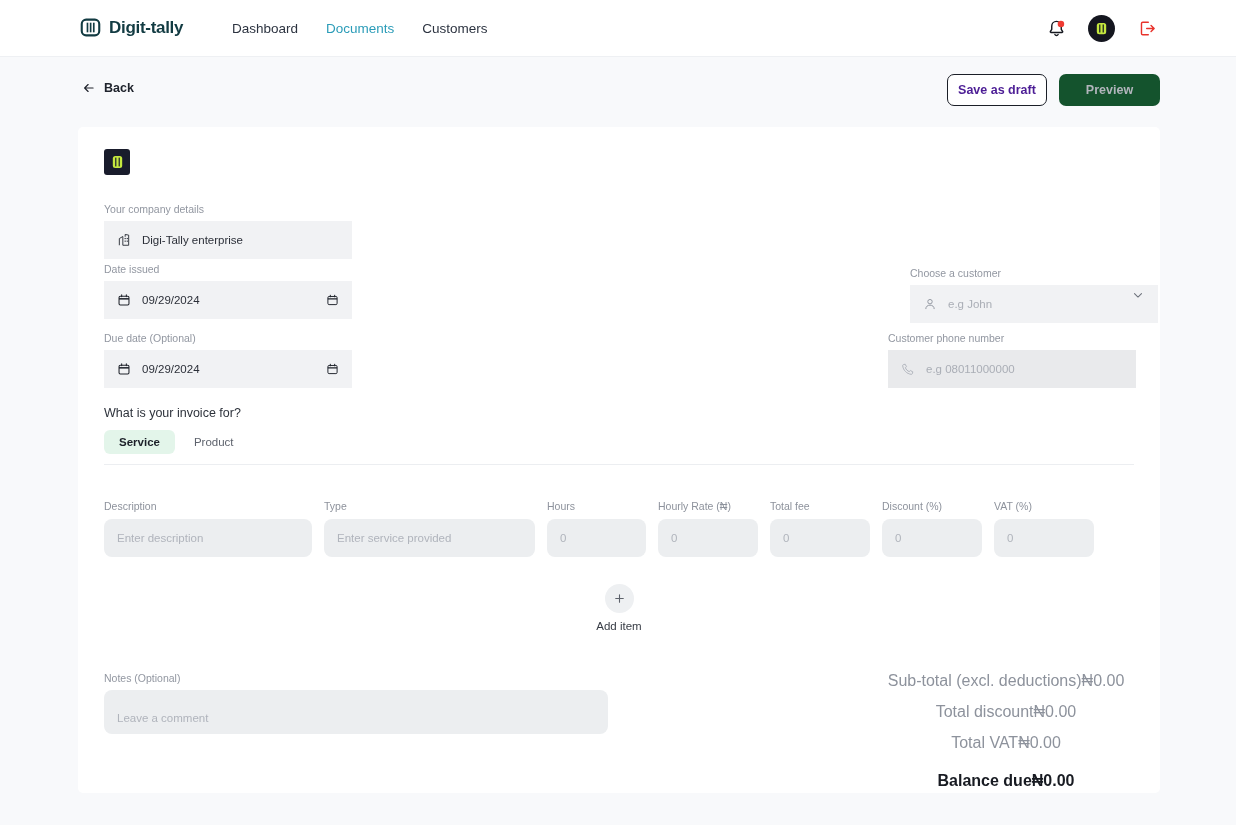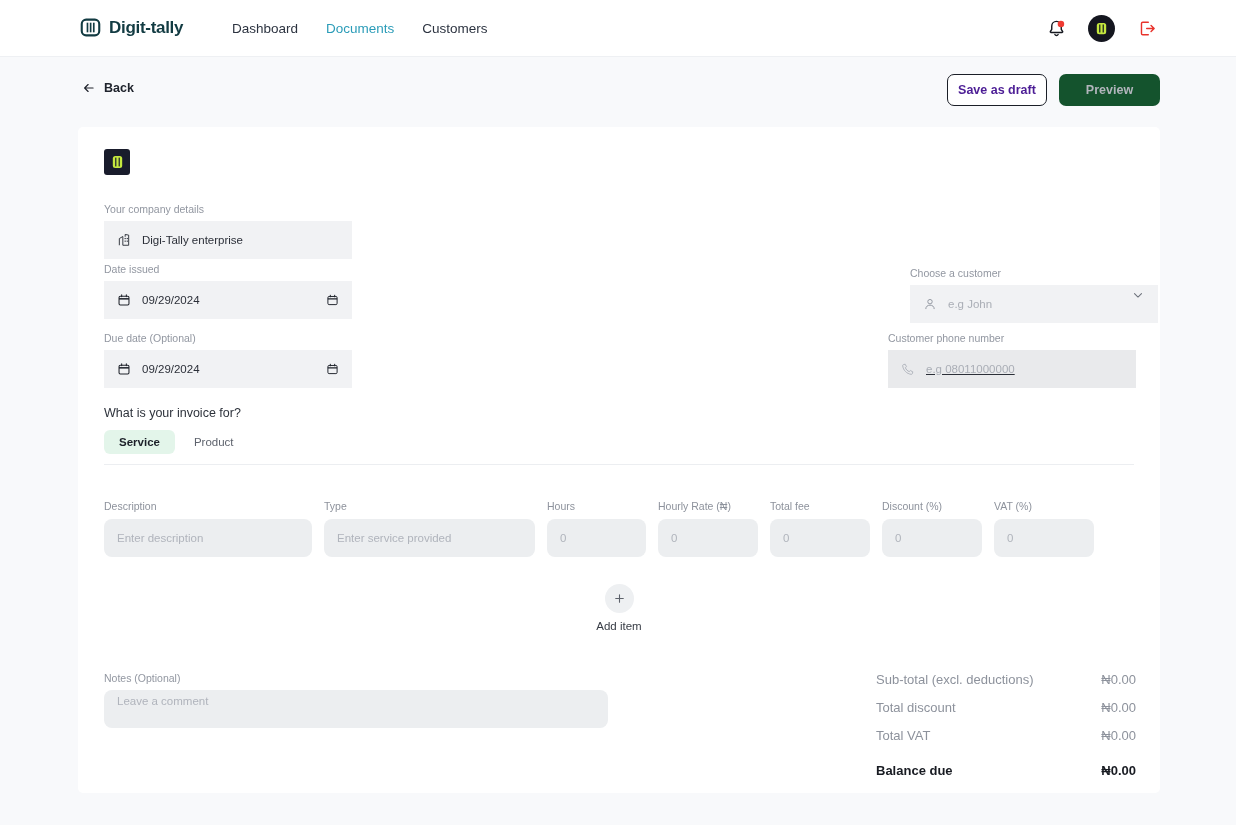--- a/index.html
+++ b/index.html
@@ -104,21 +104,21 @@
     margin-bottom: 6px; display: block;
   }
 
   .input-box {
     background: #f1f2f4; border: none; border-radius: 0;
     height: 38px; display: flex; align-items: center;
     padding: 0 13px; gap: 11px;
     font-size: 11.5px; color: #2b2f38;
     cursor: pointer;
   }
-  .input-box.muted { background: #e9eaec; text-decoration: underline; }
+  .input-box.muted { background: #e9eaec; }
   .input-box .ph { color: #aaaeb6; }
 
   
   .grp-company { position: absolute; left: 26px; top: 76px; width: 248px; }
   .grp-dateissued { position: absolute; left: 26px; top: 136px; width: 248px; }
   .grp-duedate { position: absolute; left: 26px; top: 205px; width: 248px; }
   .grp-customer { position: absolute; left: 832px; top: 140px; width: 248px; }
   .grp-phone { position: absolute; left: 810px; top: 205px; width: 248px; }
 
   .date-input {
@@ -181,31 +181,31 @@
     background: #eef0f2; display: flex; align-items: center;
     justify-content: center; cursor: pointer;
     color: #5d626b; font-size: 16px; line-height: 1;
   }
   .add-label { font-size: 11.5px; color: #373c45; cursor: pointer; }
 
   
   .notes-wrap { position: absolute; left: 26px; top: 545px; width: 504px; }
   .notes-box {
     background: #eceef0; border-radius: 8px; height: 38px;
-    display: flex; align-items: flex-start; padding: 5px 13px;
+    display: flex; align-items: flex-start; padding: 22px 13px;
     font-size: 11.5px; color: #b0b4bc; cursor: text;
   }
 
   
   .totals {
     position: absolute; right: 24px; top: 545px; width: 260px;
   }
   .total-row {
-    display: flex; justify-content: space-between; align-items: center;
-    font-size: 13px; color: #8d929c; margin-bottom: 13px;
+    display: flex; justify-content: center; align-items: center;
+    font-size: 16px; color: #8d929c; margin-bottom: 13px;
   }
   .total-row .val { color: #8d929c; }
   .total-row.balance {
     margin-top: 20px; font-weight: bold; color: #181b22;
   }
   .total-row.balance .val { color: #181b22; font-weight: bold; }
 </style>
 </head>
 <body>
 

